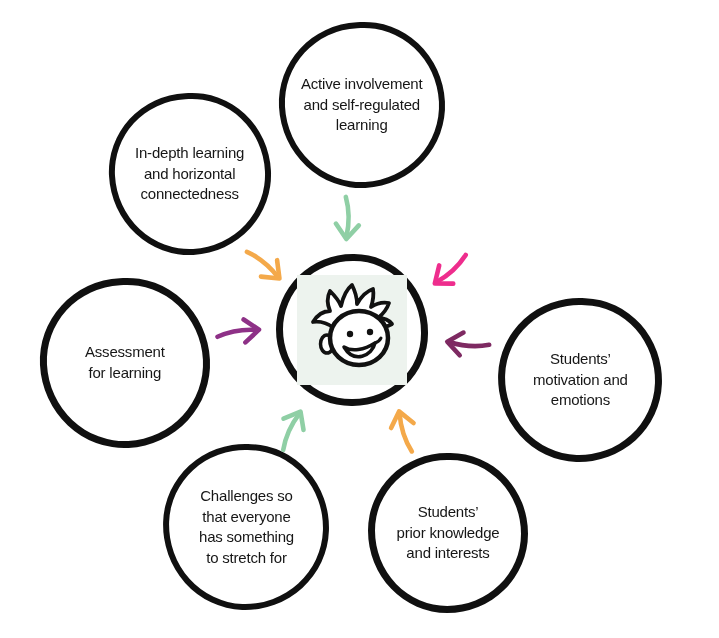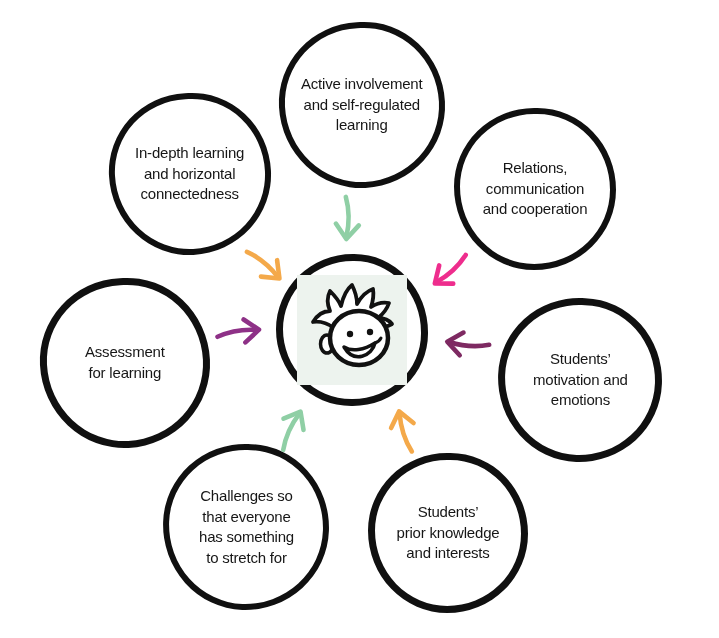--- a/index.html
+++ b/index.html
@@ -56,25 +56,20 @@
 <body>
 
 <div id="canvas">
 
   <div class="node r1" style="left:279px; top:22px; width:166px; height:166px;">
     <span class="label">Active involvement
 and self-regulated
 learning</span>
   </div>
 
-  <div class="node" style="left:454px; top:108px; width:162px; height:162px;">
-    <span class="label">Relations,
-communication
-and cooperation</span>
-  </div>
 
   <div class="node thick r2" style="left:498px; top:298px; width:164px; height:164px;">
     <span class="label">Students’
 motivation and
 emotions</span>
   </div>
 
   <div class="node thick" style="left:368px; top:453px; width:160px; height:160px;">
     <span class="label">Students’
 prior knowledge

